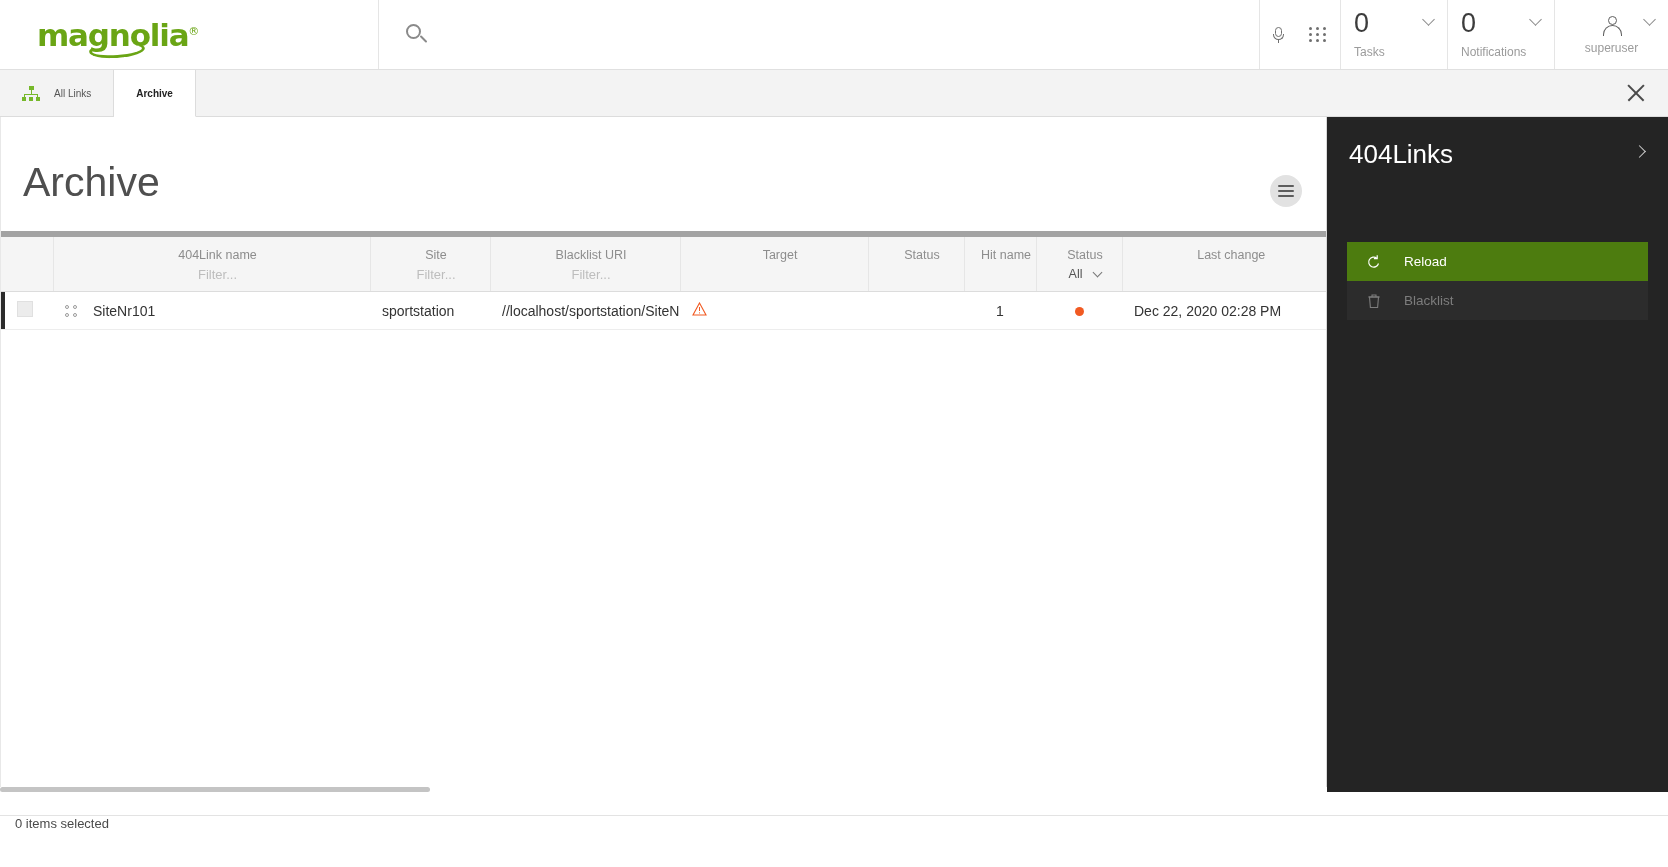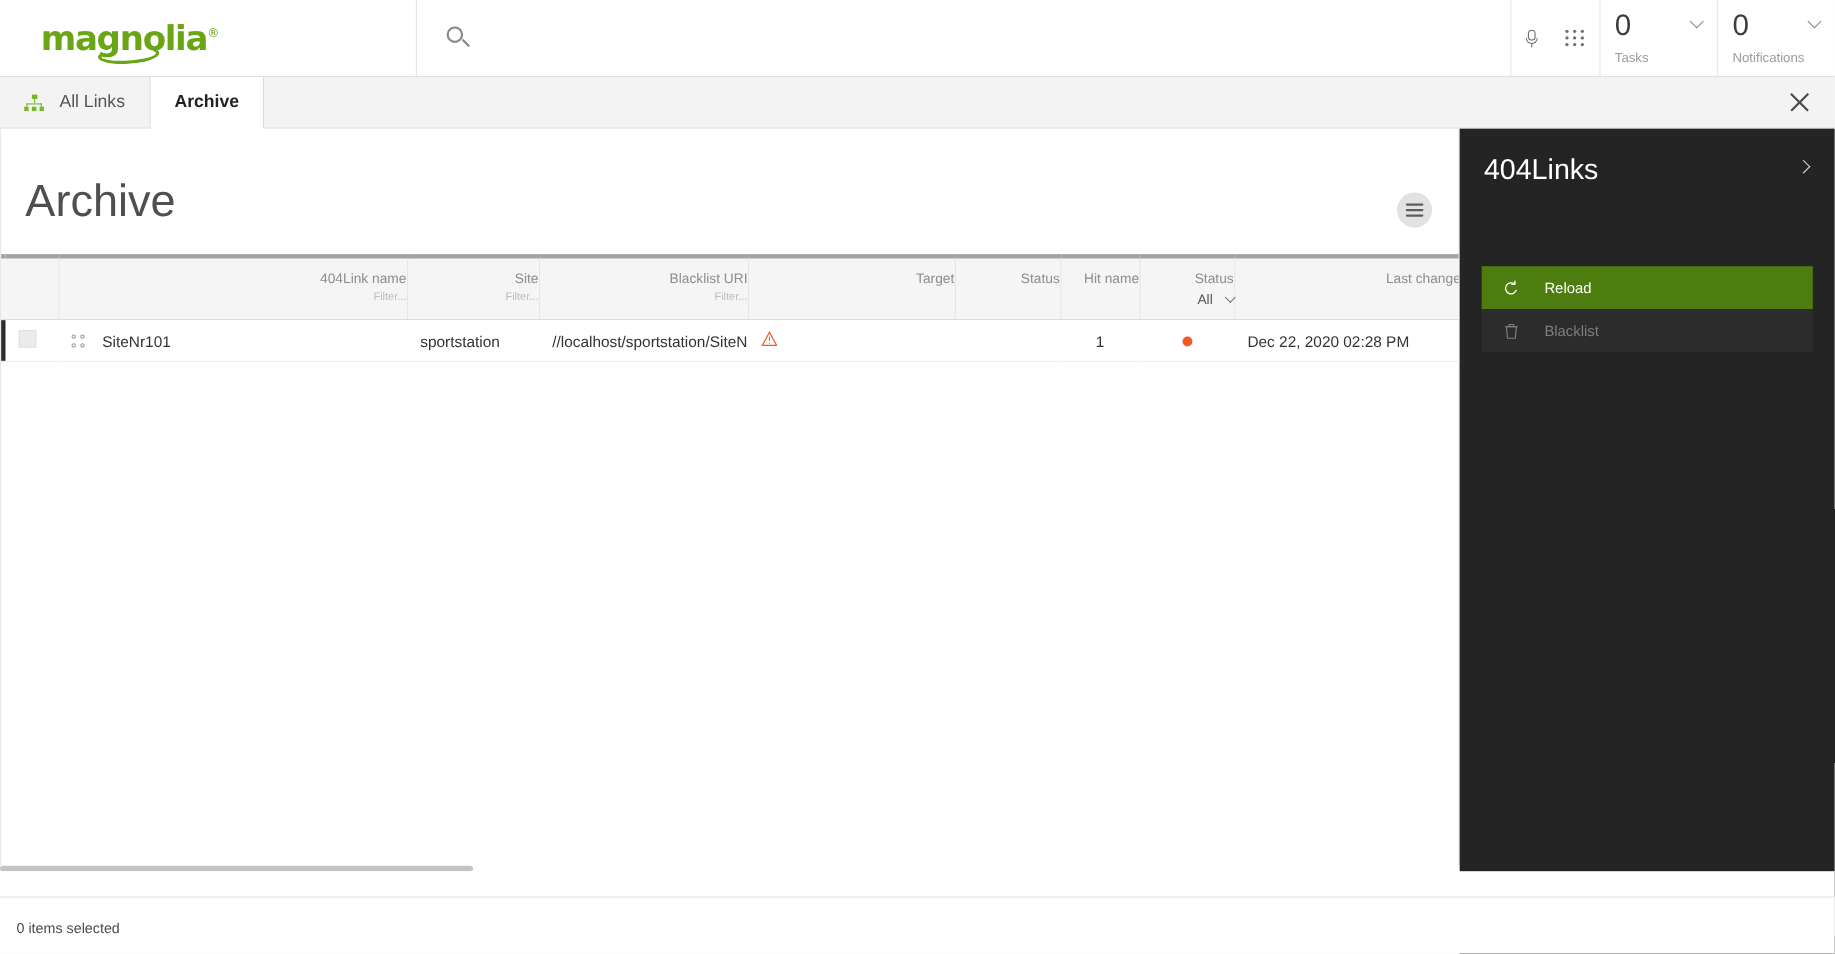--- a/index.html
+++ b/index.html
@@ -77,21 +77,21 @@
                           border: 1.6px solid #5e5e5e; border-bottom: none; border-radius: 10px 10px 0 0; }
   .user-cell .lbl { font-size: 12px; color: #9b9b9b; margin-top: 7px; }
 
   
   .tabbar {
     position: absolute; left: 0; top: 70px; width: 1668px; height: 47px;
     background: #f3f3f3; border-bottom: 1px solid #dcdcdc; display: flex; align-items: stretch;
   }
   .tab {
     display: flex; align-items: center; padding: 0 22px; position: relative;
-    border-right: 1px solid #dcdcdc; font-size: 16px; color: #555; cursor: pointer;
+    border-right: 1px solid #dcdcdc; font-size: 10px; color: #555; cursor: pointer;
   }
   .tab.active { background: #ffffff; color: #222; font-weight: bold; border-bottom: 1px solid #ffffff; margin-bottom: -1px; }
   .sitemap-icon { width: 18px; height: 15px; position: relative; margin-right: 14px; }
   .sitemap-icon .top { position: absolute; left: 7px; top: 0; width: 5px; height: 4px; background: #76b82a; }
   .sitemap-icon .b { position: absolute; top: 11px; width: 4px; height: 4px; background: #76b82a; }
   .sitemap-icon .b1 { left: 0; } .sitemap-icon .b2 { left: 7px; } .sitemap-icon .b3 { left: 14px; }
   .sitemap-icon .v { position: absolute; left: 9px; top: 4px; width: 1px; height: 4px; background: #76b82a; }
   .sitemap-icon .h { position: absolute; left: 2px; top: 8px; width: 14px; height: 1px; background: #76b82a; }
   .sitemap-icon .s { position: absolute; top: 8px; width: 1px; height: 3px; background: #76b82a; }
   .sitemap-icon .s1 { left: 2px; } .sitemap-icon .s3 { left: 15px; }
@@ -118,26 +118,26 @@
   }
   .burger-btn span {
     position: absolute; left: 8px; width: 16px; height: 2px; background: #5d5d5d; border-radius: 1px;
   }
   .burger-btn span:nth-child(1) { top: 10px; }
   .burger-btn span:nth-child(2) { top: 15px; }
   .burger-btn span:nth-child(3) { top: 20px; }
 
   table.grid { width: 1327px; border-collapse: collapse; table-layout: fixed; }
   table.grid thead th {
-    background: #f5f5f5; border-top: 4px solid #a3a3a3; border-bottom: 1px solid #dcdcdc;
-    border-right: 1px solid #e6e6e6; text-align: right; vertical-align: top;
+    background: #f5f5f5; border-top: 6px solid #a3a3a3; border-bottom: 1px solid #dcdcdc;
+    border-right: 1px solid #e6e6e6; text-align: center; vertical-align: top;
     padding: 11px 0 9px 12px; height: 45px; font-weight: normal;
   }
   th .hname { font-size: 12.5px; color: #8d8d8d; display: block; }
-  th .hfilter { font-size: 10px; color: #bdbdbd; display: block; margin-top: 5px; }
+  th .hfilter { font-size: 13px; color: #bdbdbd; display: block; margin-top: 5px; }
   th .hsel { font-size: 12.5px; color: #555; display: inline-block; margin-top: 5px; }
   th .hchev { display: inline-block; width: 7px; height: 7px; margin-left: 12px; margin-bottom: 2px;
               border-right: 1.4px solid #777; border-bottom: 1.4px solid #777; transform: rotate(45deg); }
   tbody td {
     padding: 0 0 0 12px; height: 38px; font-size: 14px; color: #333;
     border-bottom: 1px solid #ededed; vertical-align: middle;
     white-space: nowrap; overflow: hidden;
   }
   tbody tr { background: #ffffff; }
   .row-marker { width: 4px; background: #2b2b2b; padding: 0 !important; }
@@ -181,21 +181,21 @@
   .action-item .ic { width: 16px; height: 16px; margin-right: 22px; flex: none; position: relative; }
   .action-item .label { font-size: 13.5px; }
 
   
   .bottom-area {
     position: absolute; left: 0; top: 792px; width: 1668px; height: 75px; background: #ffffff;
   }
   .status-bar {
     position: absolute; left: 0; top: 23px; width: 1668px; height: 36px;
     background: #ffffff; border-top: 1px solid #e3e3e3;
-    display: flex; align-items: flex-end; padding-left: 15px;
+    display: flex; align-items: flex-start; padding-left: 15px;
   }
   .status-bar .txt { font-size: 13px; color: #4a4a4a; }
   .hscroll {
     position: absolute; left: 0; top: 787px; width: 1327px; height: 5px; background: #ffffff;
   }
   .hscroll .thumb {
     position: absolute; left: 0; top: 0; width: 430px; height: 5px; background: #c4c4c4; border-radius: 3px;
   }
 </style>
 </head>
@@ -246,20 +246,28 @@
       <span class="lbl">Tasks</span>
       <span class="chev"></span>
     </div>
 
     <div class="counter-cell">
       <span class="num">0</span>
       <span class="lbl">Notifications</span>
       <span class="chev"></span>
     </div>
 
+    <div class="user-cell">
+      <span class="user-icon">
+        <span class="head"></span>
+          <span class="shoulders"></span>
+      </span>
+      <span class="lbl">superuser</span>
+      <span class="chev"></span>
+    </div>
   </div>
 
   <div class="tabbar">
     <div class="tab">
       <span class="sitemap-icon">
         <span class="top"></span>
           <span class="v"></span>
           <span class="h"></span>
         <span class="s s1"></span>
           <span class="s s3"></span>

